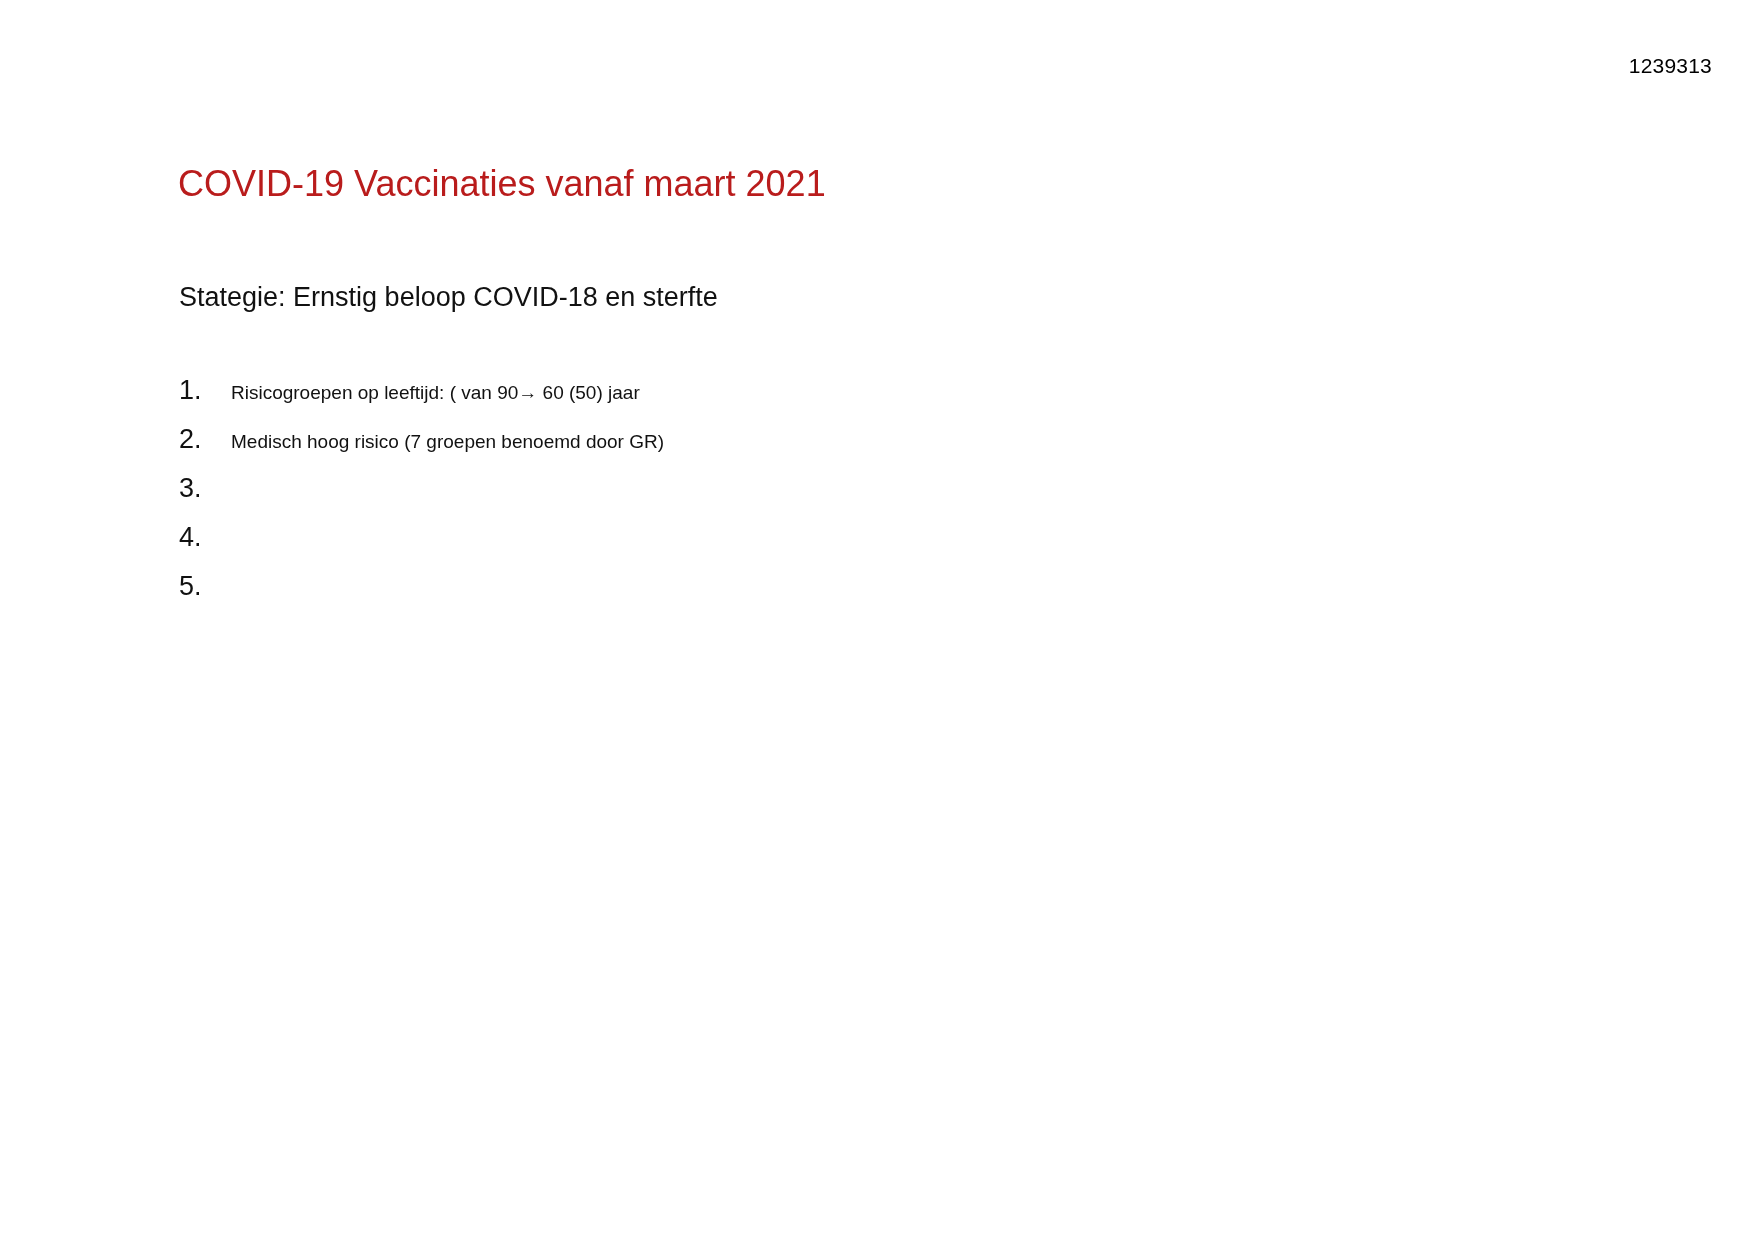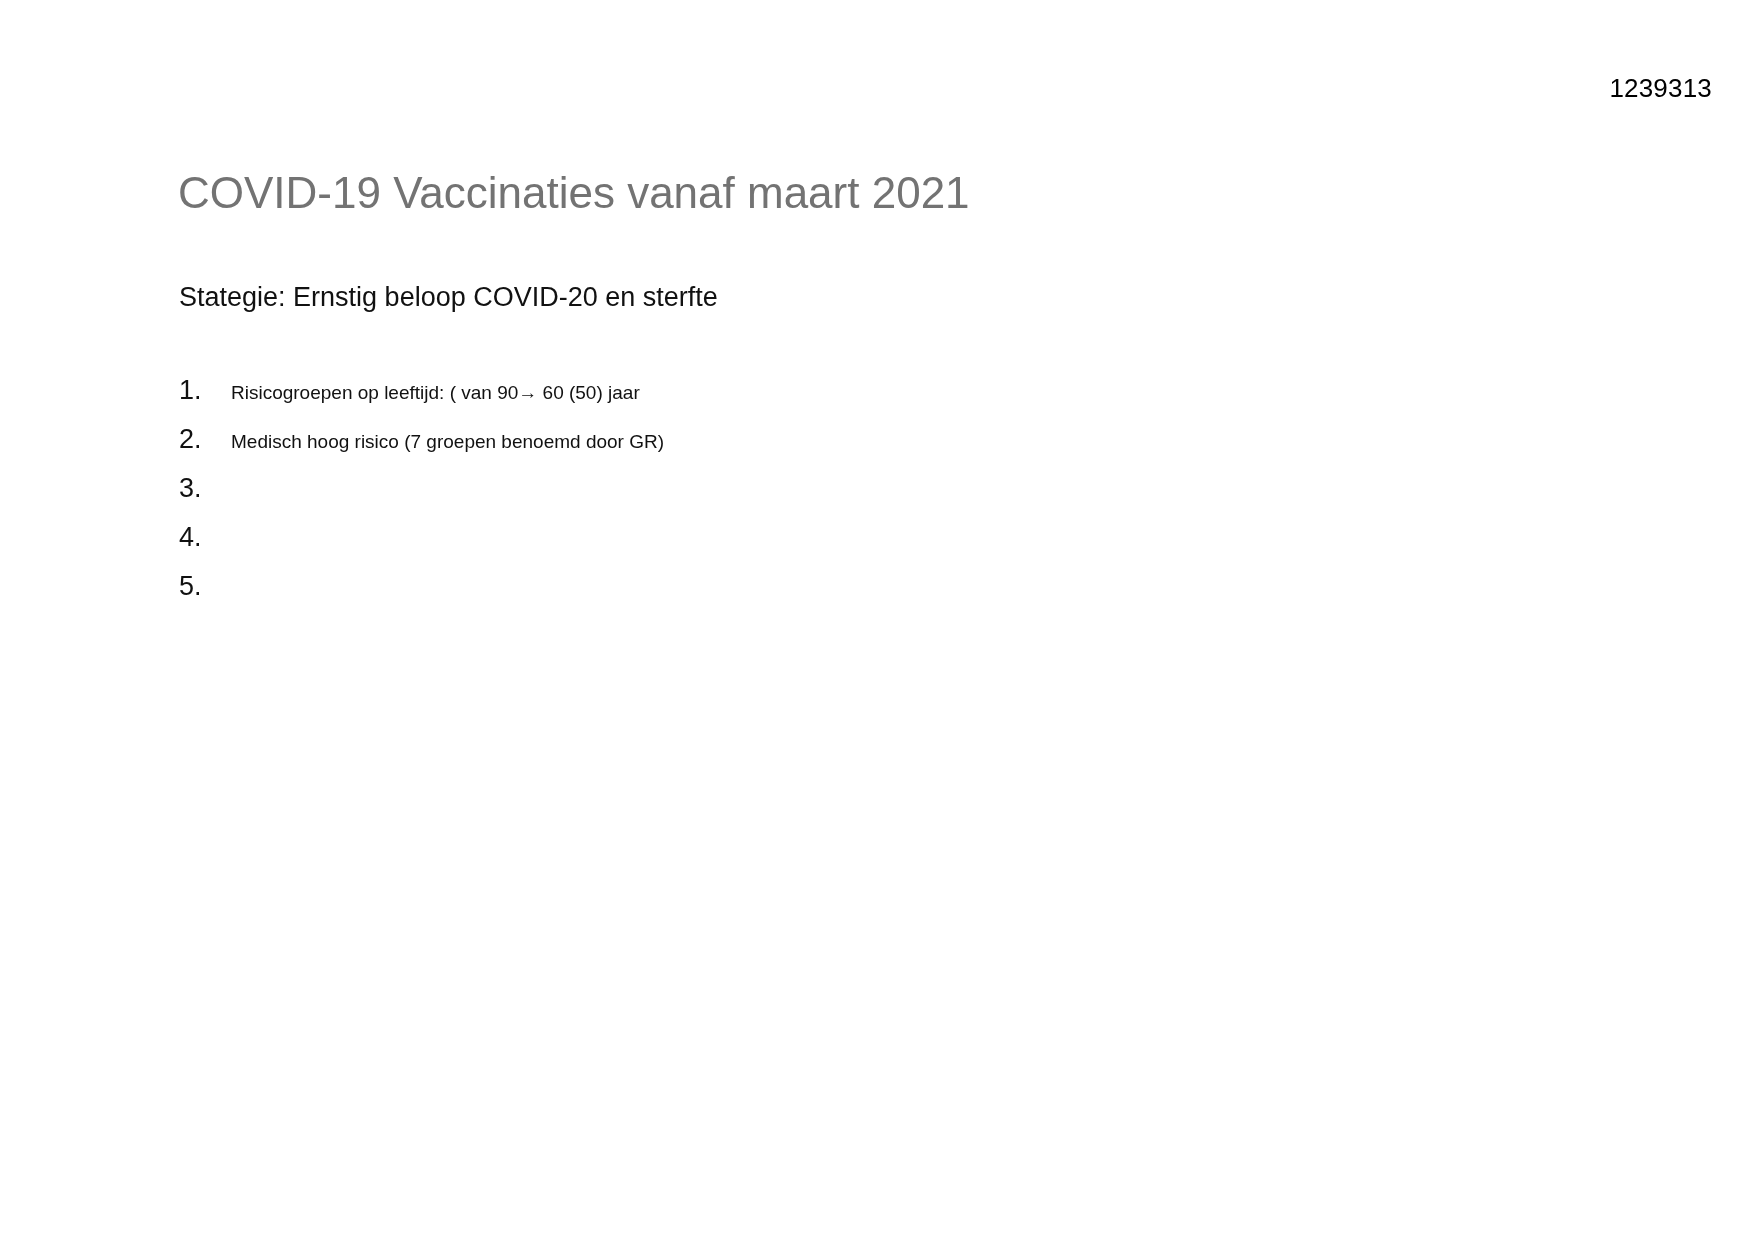--- a/index.html
+++ b/index.html
@@ -18,34 +18,33 @@
   .page {
     position: relative;
     width: 1754px;
     height: 1241px;
     box-sizing: border-box;
   }
   .doc-id {
     position: absolute;
     top: 55px;
     right: 42px;
-    font-size: 26px;
+    font-size: 21px;
     line-height: 1;
     color: #000000;
     letter-spacing: 0.2px;
-    margin-top: 20px;
   }
   .slide-title {
     position: absolute;
     top: 140px;
     left: 178px;
-    font-size: 44px;
+    font-size: 36px;
     font-weight: 400;
     line-height: 1.1;
-    color: #737373;
+    color: #b91c1c;
     white-space: nowrap;
   }
   .subtitle {
     position: absolute;
     top: 281px;
     left: 179px;
     font-size: 27px;
     font-weight: 400;
     line-height: 1.2;
     color: #111111;
@@ -80,21 +79,21 @@
 </style>
 </head>
 <body>
 
 <div class="page">
 
   <div class="doc-id">1239313</div>
 
   <h1 class="slide-title">COVID-19 Vaccinaties vanaf maart 2021</h1>
 
-  <div class="subtitle">Stategie: Ernstig beloop COVID-20 en sterfte</div>
+  <div class="subtitle">Stategie: Ernstig beloop COVID-18 en sterfte</div>
 
   <ol class="list">
     <li class="list-item">
       <span class="item-num">1.</span>
       <span class="item-text">Risicogroepen op leeftijd:  ( van 90→ 60 (50) jaar</span>
     </li>
     <li class="list-item">
       <span class="item-num">2.</span>
       <span class="item-text">Medisch hoog risico (7 groepen benoemd door GR)</span>
     </li>

